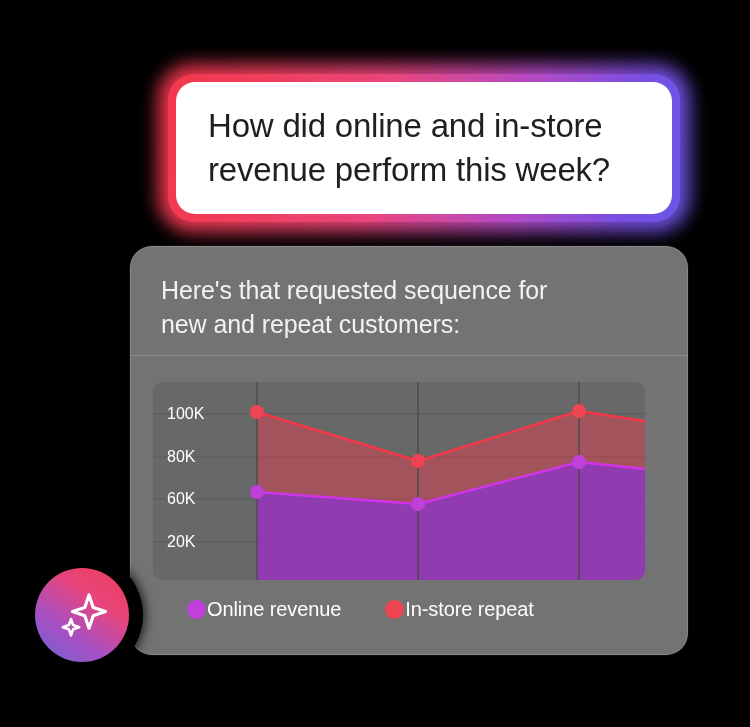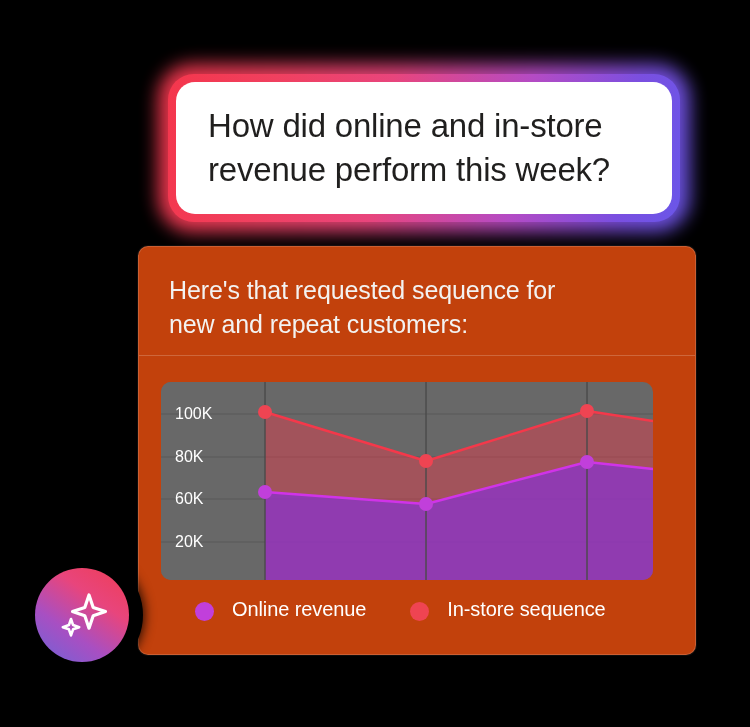--- a/index.html
+++ b/index.html
@@ -23,43 +23,43 @@
     position:absolute; inset:8px; border-radius:19px; background:#fff;
     display:flex; align-items:center; padding:0 32px;
   }
   .question-text {
     font-size:33px; line-height:1.32; color:#201f1e; font-weight:400;
     letter-spacing:-.2px; white-space:pre-line;
   }
 
   
   .answer-card {
-    position:absolute; left:138px; top:246px; width:558px; height:409px;
-    background:#c2410c; border:1px solid rgba(255,255,255,.16);
-    border-radius:10px; overflow:hidden;
+    position:absolute; left:130px; top:246px; width:558px; height:409px;
+    background:#737373; border:1px solid rgba(255,255,255,.16);
+    border-radius:22px; overflow:hidden;
     box-shadow:0 0 0 1px rgba(255,255,255,.05);
   }
   .answer-head { padding:26px 30px 0 30px; }
   .answer-text {
     font-size:25px; line-height:1.36; color:#f3f2f1; font-weight:400;
     letter-spacing:-.1px; white-space:pre-line;
   }
   .answer-divider { height:1px; background:rgba(255,255,255,.20); margin:14px 0 0 0; }
 
   
   .chart-area { position:relative; padding:26px 22px 0 22px; }
   .chart-box {
     position:relative; width:492px; height:198px;
     background:#686868; border-radius:10px; overflow:hidden;text-align:center;
   }
   .chart-svg { display:block; width:492px; height:198px; }
 
   
   .legend { display:flex; align-items:center; gap:44px; padding:18px 0 0 34px; }
-  .legend-item { display:flex; align-items:flex-end; gap:18px; }
+  .legend-item { display:flex; align-items:center; gap:1px; }
   .legend-dot { width:19px; height:19px; border-radius:50%; flex:0 0 auto; }
   .legend-label { font-size:20px; color:#fff; letter-spacing:-.1px; }
 
   
   .avatar-wrap { position:absolute; left:26px; top:559px; width:112px; height:112px; }
   .avatar-ring {
     position:absolute; inset:0; border-radius:50%;
     background:#000; box-shadow:0 0 0 5px #000, 0 0 12px 6px rgba(0,0,0,.9);
   }
   .avatar {
@@ -145,21 +145,21 @@
         </svg>
       </div>
 
       <div class="legend">
         <div class="legend-item">
           <span class="legend-dot" style="background:#c13fdb"></span>
           <span class="legend-label">Online revenue</span>
         </div>
         <div class="legend-item">
           <span class="legend-dot" style="background:#ef4452"></span>
-          <span class="legend-label">In-store sequence</span>
+          <span class="legend-label">In-store repeat</span>
         </div>
       </div>
     </div>
   </div>
 
   <div class="avatar-wrap">
     <div class="avatar-ring"></div>
     <div class="avatar">
       <svg width="56" height="56" viewBox="0 0 56 56">
         <path d="M35 8 L39.2 20.4 L51.5 24.6 L39.2 28.8 L35 41.2 L30.8 28.8 L18.5 24.6 L30.8 20.4 Z" fill="none" stroke="#ffffff" stroke-width="3.2" stroke-linejoin="round"></path>

